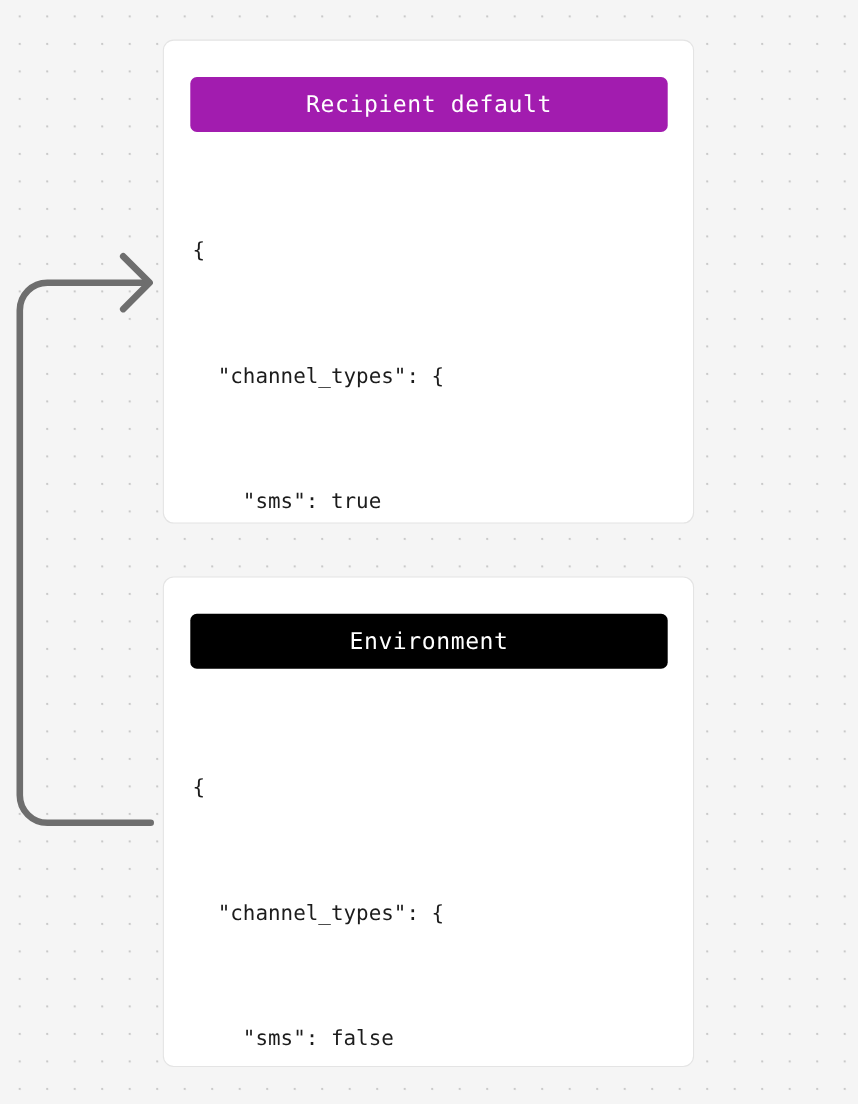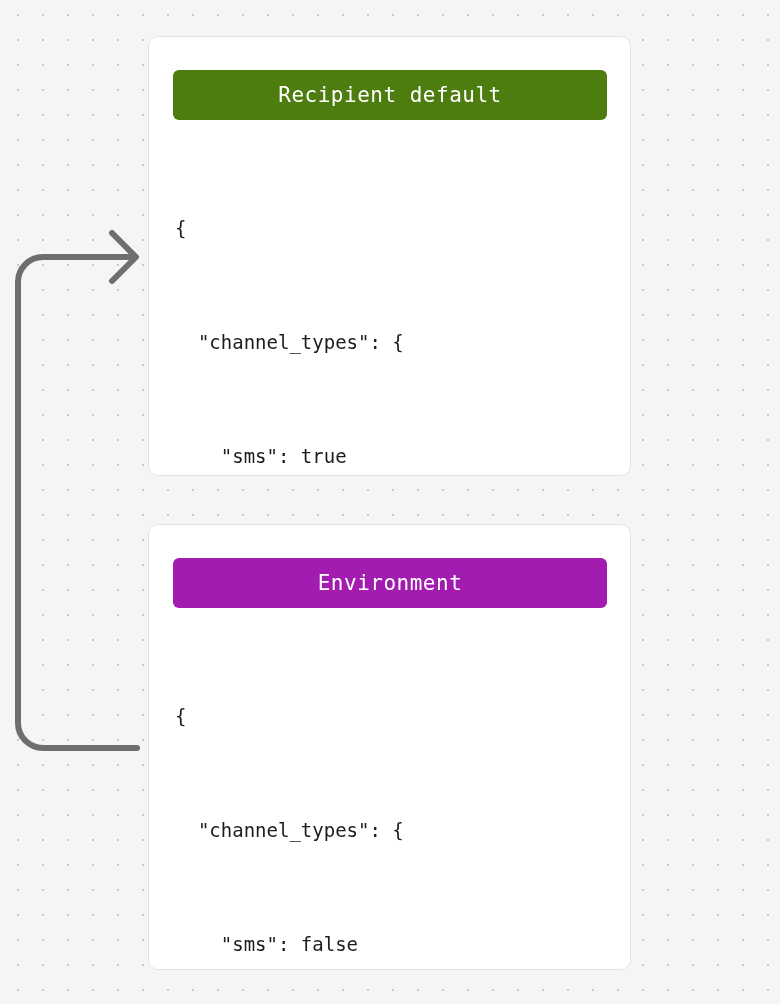--- a/index.html
+++ b/index.html
@@ -59,22 +59,22 @@
     display: flex;
     align-items: center;
     justify-content: center;
     color: #ffffff;
     font-family: "DejaVu Sans Mono", "Liberation Mono", monospace;
     font-size: 21px;
     font-weight: 400;
     letter-spacing: 0.5px;
     white-space: nowrap;
   }
-  .header-blue  { background-color: #4d7c0f; }
-  .header-green { background-color: #a21caf; text-align: center; }
+  .header-blue  { background-color: #a21caf; }
+  .header-green { background-color: #000000; text-align: center; }
 
   .json-body {
     position: absolute;
     left: 26px;
     top: 96px;
     right: 14px;
     font-family: "DejaVu Sans Mono", "Liberation Mono", monospace;
     font-size: 19px;
     line-height: 38px;
     color: #1c1c1c;

